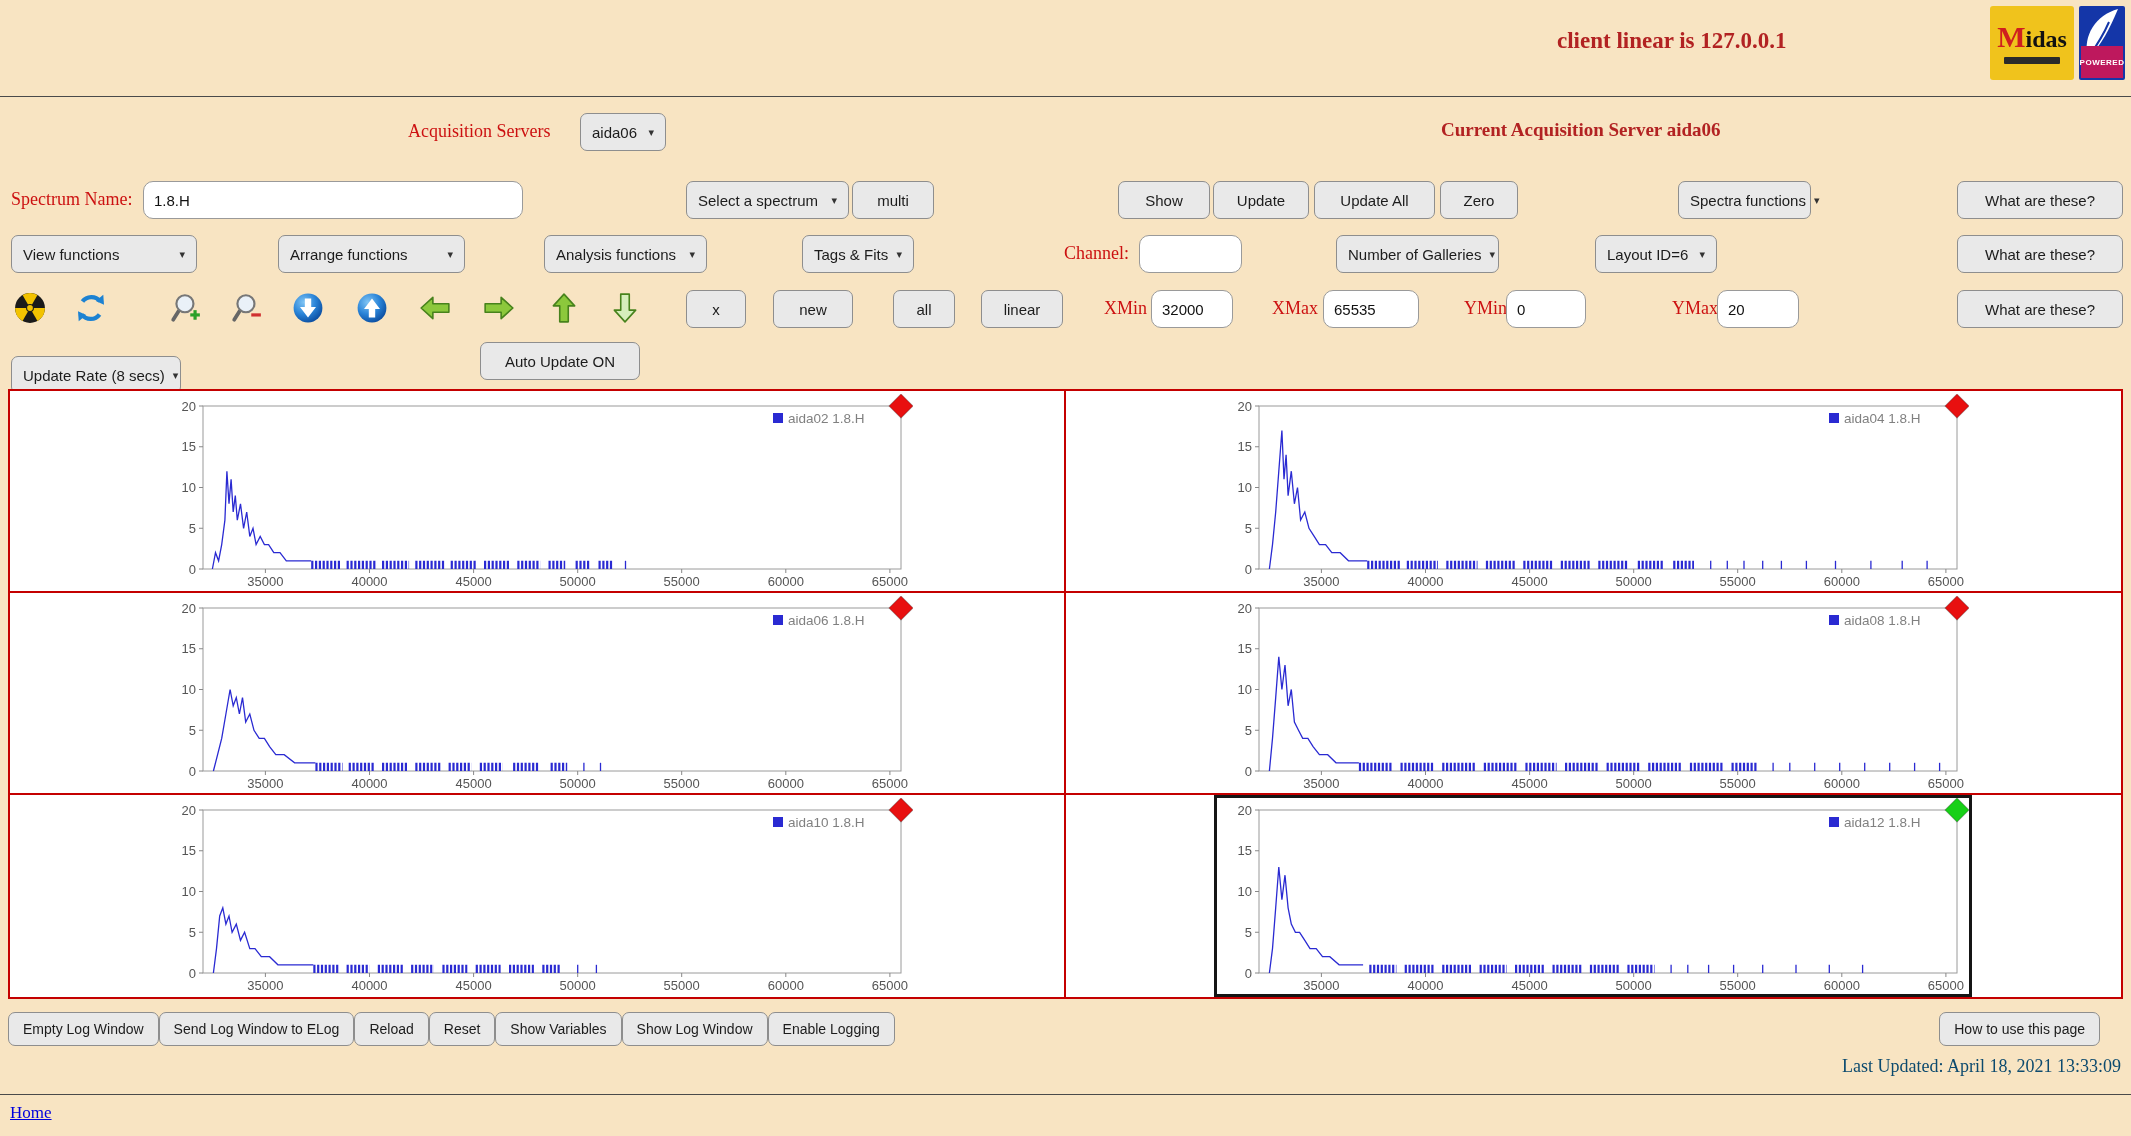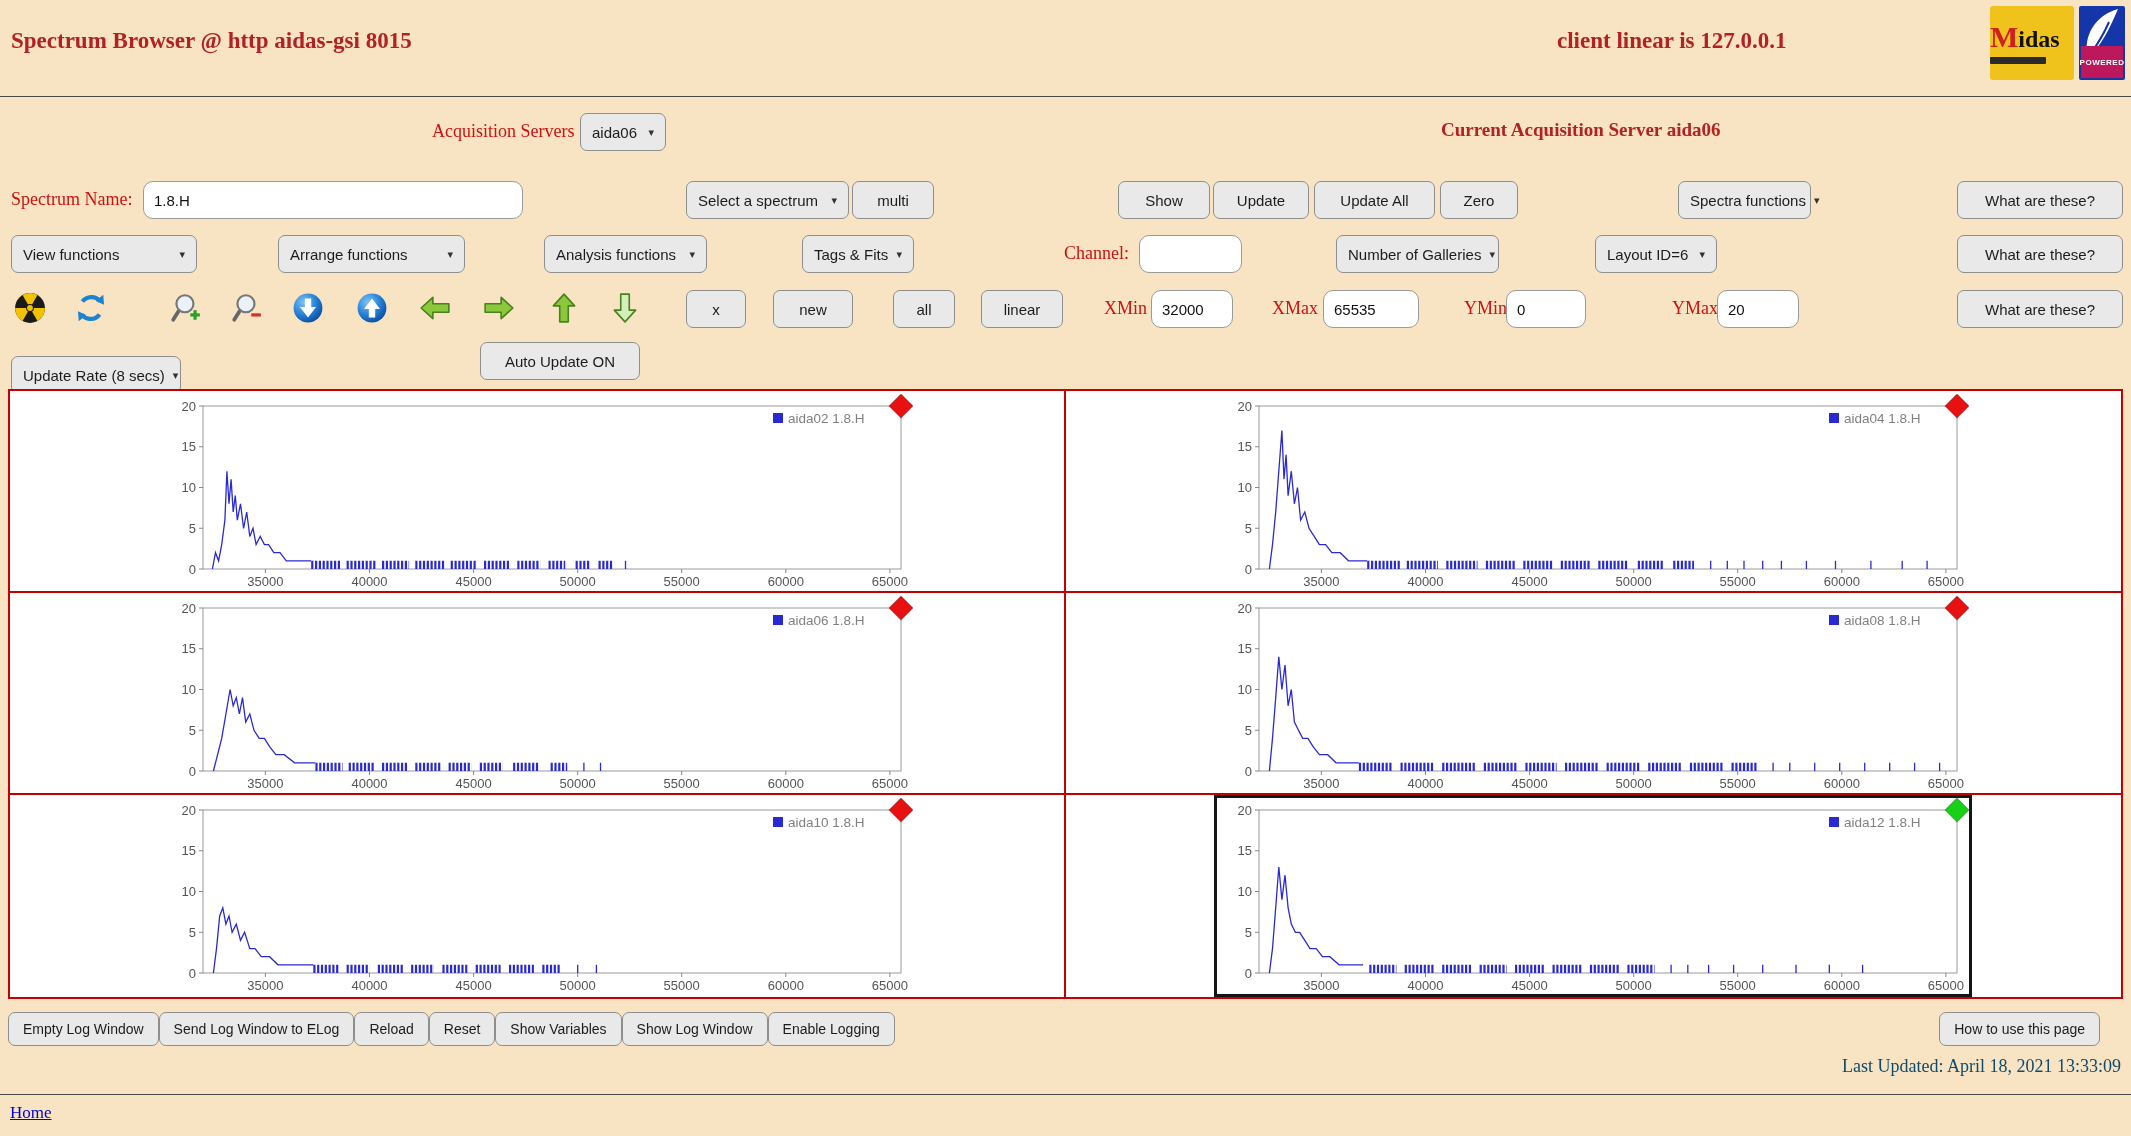--- a/index.html
+++ b/index.html
@@ -21,50 +21,49 @@
 .cell:nth-child(even){border-right:none}
 .cell:nth-child(n+5){border-bottom:none}
 .chart{width:752px;height:196px}
 .chart svg text{font-family:"Liberation Sans",sans-serif}
 .footer{left:8px;top:1012px;width:2114px;display:flex;}
 .footer .btn{height:34px;font-size:14px}
 .help-btn{margin-left:auto;margin-right:22px}
 .last-upd{font:18px "Liberation Serif",serif;color:#0c4a6e;white-space:nowrap}
 .home{font:17px "Liberation Serif",serif;color:#0000dd;text-decoration:underline;cursor:pointer}
 .logos{right:6px;top:6px;display:flex;gap:5px}
-.midas{width:84px;height:74px;background:#f0c31c;border-radius:3px;display:flex;flex-direction:column;justify-content:center}
+.midas{width:84px;height:74px;background:#f0c31c;border-radius:3px;display:flex;flex-direction:column;align-items:center;justify-content:center}
 .midas-text{font:bold 24px "Liberation Serif",serif;color:#111;line-height:1}
 .midas-text .m{color:#cf1f1f;font-size:30px}
 .midas-sub{width:56px;height:7px;background:#2a2a2a;margin-top:5px;border-radius:1px}
 .tcl{width:46px;height:74px;background:#1436a8;border-radius:2px;position:relative;overflow:hidden}
 .tcl-band{position:absolute;bottom:2px;left:2px;right:2px;height:32px;background:#be185d;color:#fff;font:bold 8px "Liberation Sans",sans-serif;display:flex;align-items:center;justify-content:center;letter-spacing:.5px}
 </style>
 </head>
 <body>
 
 <div class="abs" style="left:0;top:0;width:2131px;height:96px">
-  <div class="title abs" style="left:11px;top:28px">Spectrum Browser @ http aidas-gsi 8015</div>
   <div class="title abs" style="left:1557px;top:28px">client linear is 127.0.0.1</div>
   <div class="logos abs">
     <div class="midas">
       <div class="midas-text"><span class="m">M</span><span>idas</span></div>
       <div class="midas-sub"></div>
     </div>
     <div class="tcl">
       <svg width="46" height="58" viewBox="0 0 46 58">
         <path d="M9 52 C 3 30, 17 9, 39 3 C 31 22, 22 40, 9 52 Z" fill="#ffffff"></path>
         <path d="M9 52 C 16 42, 24 30, 30 16" stroke="#1436a8" stroke-width="2" fill="none"></path>
       </svg>
       <div class="tcl-band">POWERED</div>
     </div>
   </div>
 </div>
 <div class="rule abs" style="top:96px"></div>
 
-<div class="lbl abs" style="left:432px;top:121px">Acquisition Servers</div>
+<div class="lbl abs" style="left:408px;top:121px">Acquisition Servers</div>
 <div class="sel abs" style="left:580px;top:113px;width:86px">
   <span>aida06</span>
   <span class="chev">▾</span>
 </div>
 <div class="lbl-b abs" style="left:1441px;top:119px">Current Acquisition Server aida06</div>
 
 <div class="lbl abs" style="left:11px;top:189px">Spectrum Name:</div>
 <input class="inp abs" style="left: 143px; top: 181px; width: 380px;" value="1.8.H">
 <div class="sel abs" style="left:686px;top:181px;width:163px">
   <span>Select a spectrum</span>

